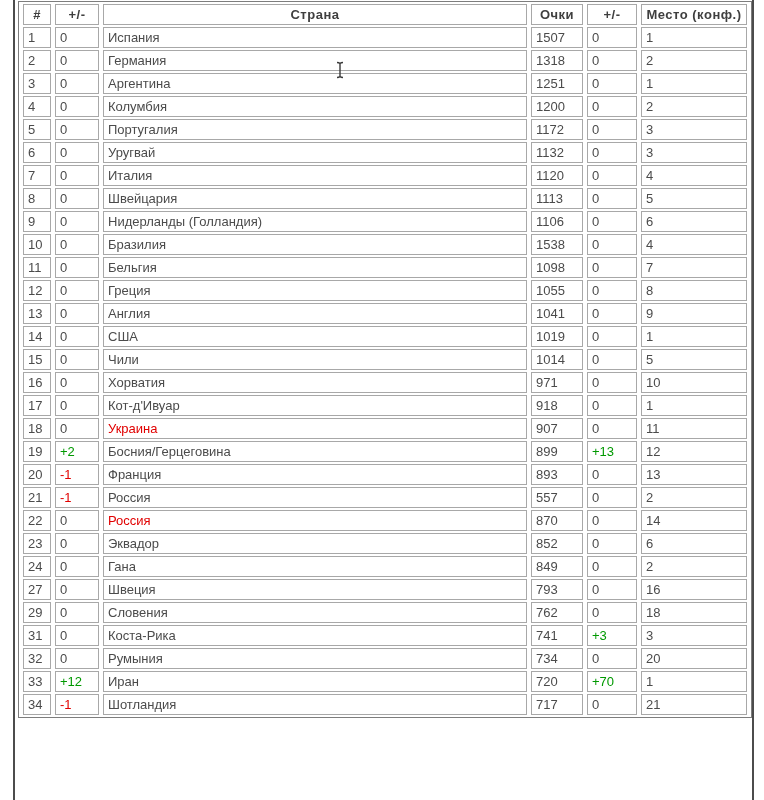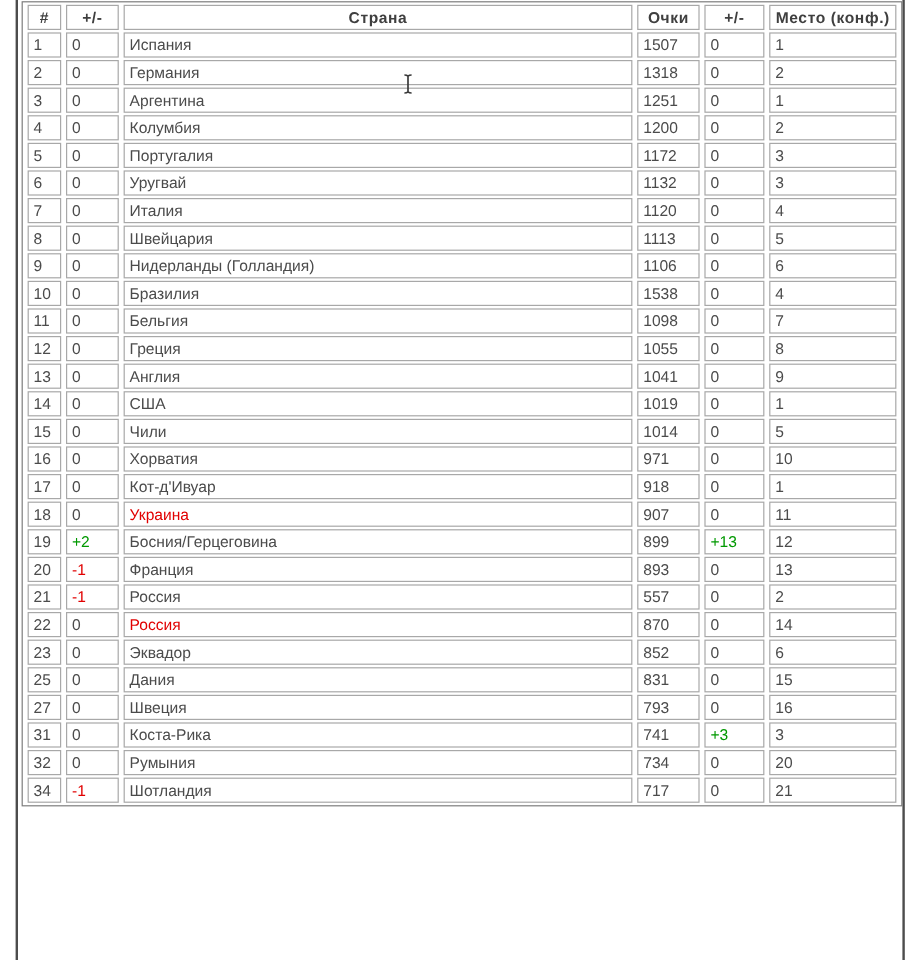--- a/index.html
+++ b/index.html
@@ -259,52 +259,68 @@
       </tr>
       <tr>
         <td>23</td>
         <td>0</td>
         <td>Эквадор</td>
         <td>852</td>
         <td>0</td>
         <td>6</td>
       </tr>
       <tr>
-        <td>25</td>
-        <td>0</td>
-        <td>Дания</td>
-        <td>831</td>
-        <td>0</td>
-        <td>15</td>
+        <td>24</td>
+        <td>0</td>
+        <td>Гана</td>
+        <td>849</td>
+        <td>0</td>
+        <td>2</td>
       </tr>
       <tr>
         <td>27</td>
         <td>0</td>
         <td>Швеция</td>
         <td>793</td>
         <td>0</td>
         <td>16</td>
+      </tr>
+      <tr>
+        <td>29</td>
+        <td>0</td>
+        <td>Словения</td>
+        <td>762</td>
+        <td>0</td>
+        <td>18</td>
       </tr>
       <tr>
         <td>31</td>
         <td>0</td>
         <td>Коста-Рика</td>
         <td>741</td>
         <td class="pos">+3</td>
         <td>3</td>
       </tr>
       <tr>
         <td>32</td>
         <td>0</td>
         <td>Румыния</td>
         <td>734</td>
         <td>0</td>
         <td>20</td>
       </tr>
       <tr>
+        <td>33</td>
+        <td class="pos">+12</td>
+        <td>Иран</td>
+        <td>720</td>
+        <td class="pos">+70</td>
+        <td>1</td>
+      </tr>
+      <tr>
         <td>34</td>
         <td class="neg">-1</td>
         <td>Шотландия</td>
         <td>717</td>
         <td>0</td>
         <td>21</td>
       </tr>
     </tbody>
 </table>
 

